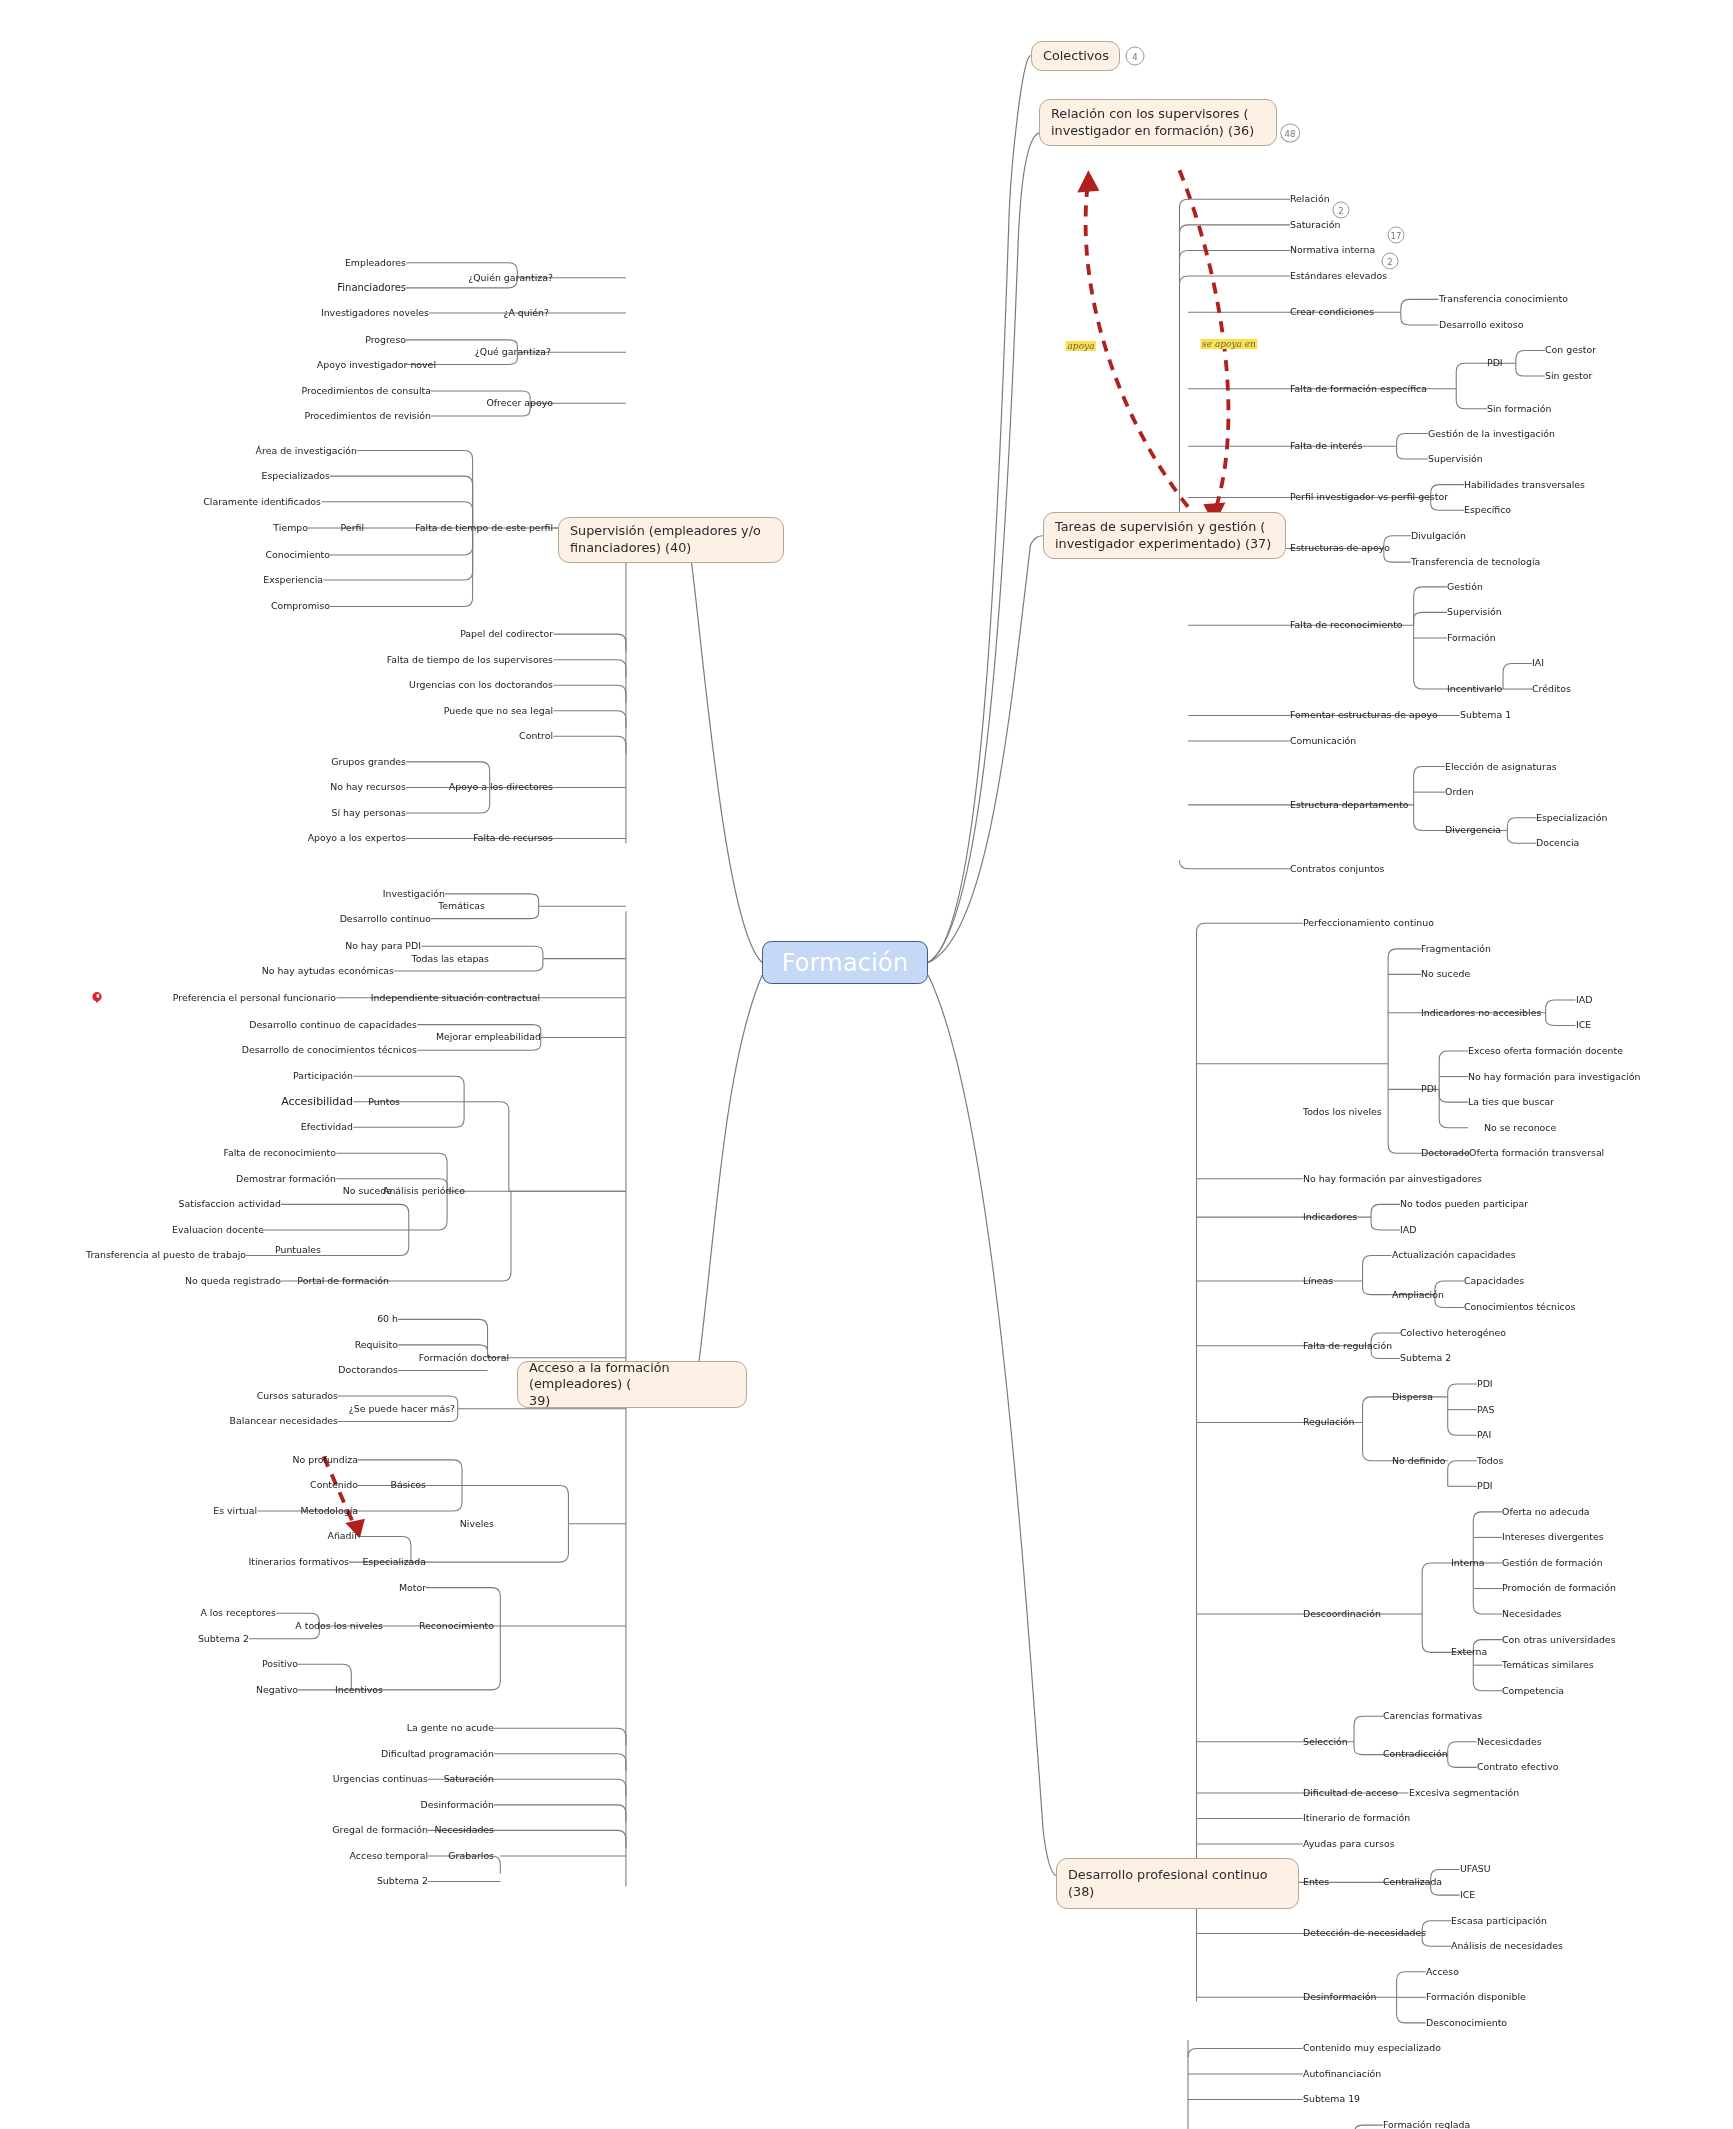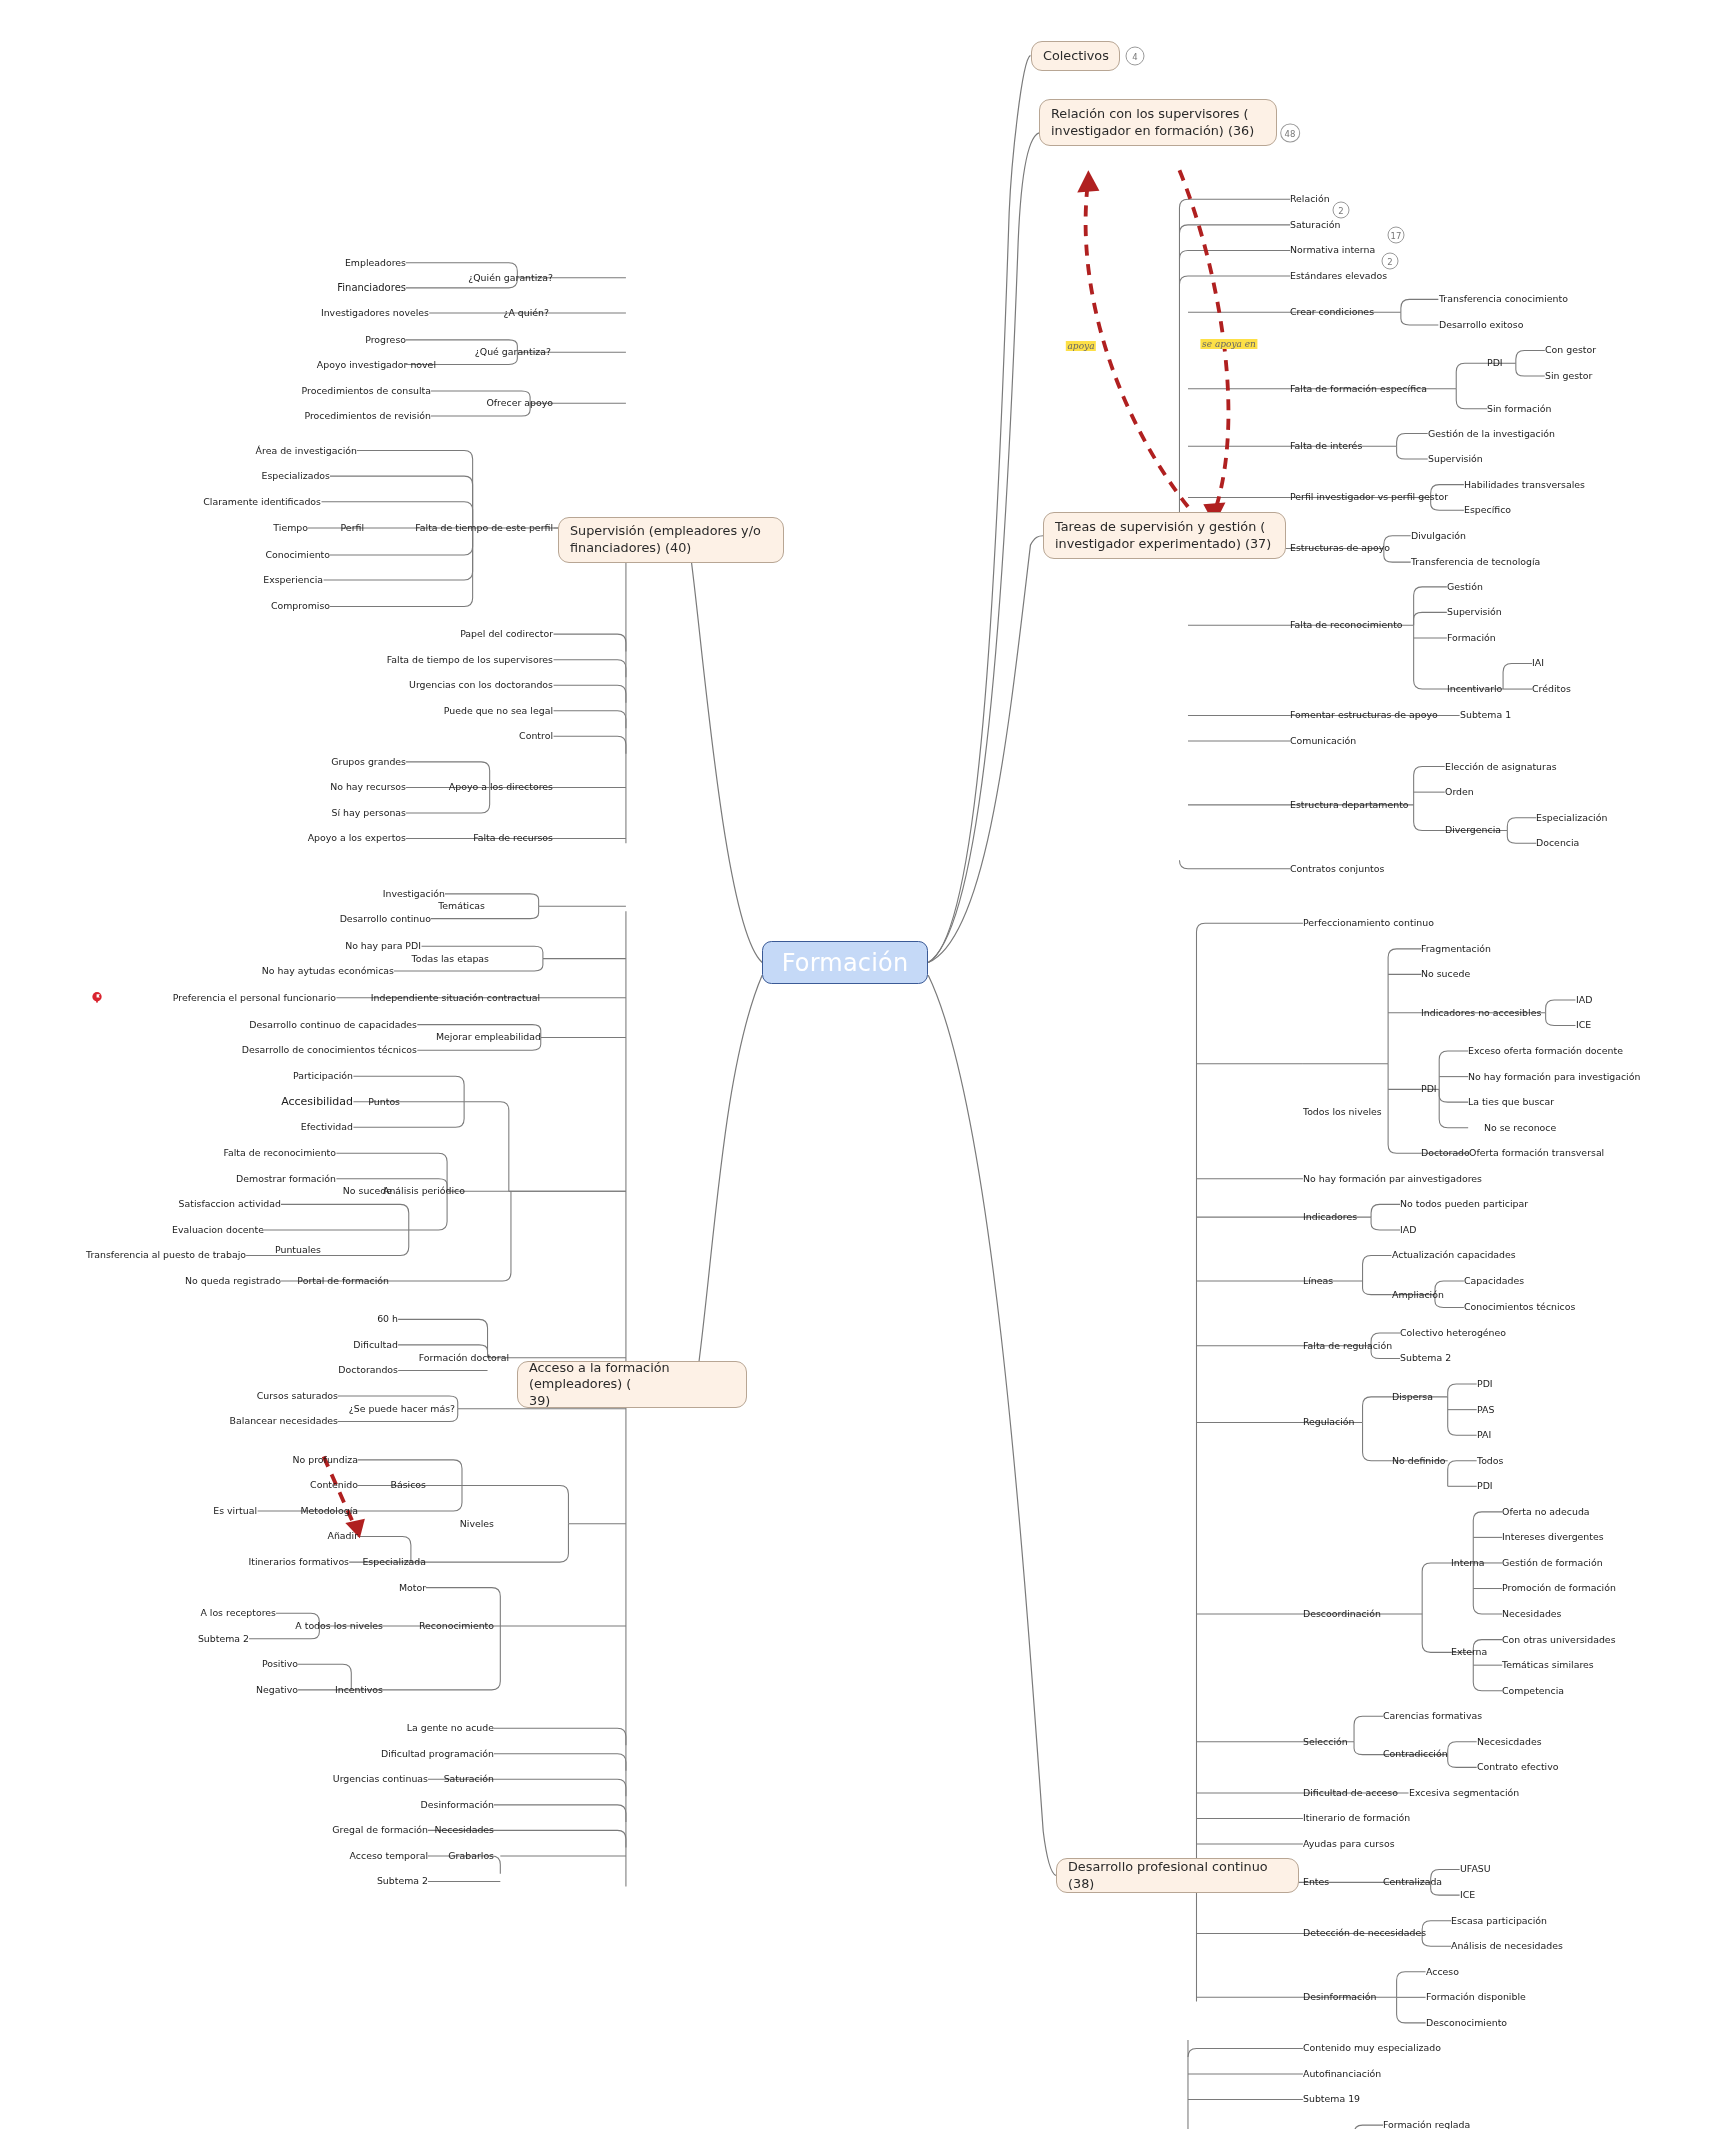--- a/index.html
+++ b/index.html
@@ -398,21 +398,21 @@
   <div class="pill" style="left:558px; top:517px; width:226px; height:46px;">
     <span>Supervisión (empleadores y/o
 financiadores) (40)</span>
   </div>
 
   <div class="pill" style="left:517px; top:1361px; width:230px; height:47px;">
     <span>Acceso a la formación (empleadores) (
 39)</span>
   </div>
 
-  <div class="pill" style="left:1056px; top:1858px; width:243px; height:35px;">
+  <div class="pill" style="left:1056px; top:1858px; width:243px; height:51px;">
     <span>Desarrollo profesional continuo (38)</span>
   </div>
 
   <div class="badge" style="left:1341px; top:210px; width:17px; height:17px;">
     <span>2</span>
   </div>
   <div class="badge" style="left:1396px; top:235px; width:17px; height:17px;">
     <span>17</span>
   </div>
   <div class="badge" style="left:1390px; top:261px; width:17px; height:17px;">
@@ -485,21 +485,21 @@
       <div class="node rt" style="font-size: 9.4px; top: 1179px; right: 1397px;">Demostrar formación</div>
       <div class="node rt" style="font-size: 9.4px; top: 1191px; right: 1341px;">No sucede</div>
       <div class="node rt" style="font-size: 9.4px; top: 1191px; right: 1268px;">Análisis periódico</div>
       <div class="node rt" style="font-size: 9.4px; top: 1204px; right: 1452px;">Satisfaccion actividad</div>
       <div class="node rt" style="font-size: 9.4px; top: 1230px; right: 1469px;">Evaluacion docente</div>
       <div class="node rt" style="font-size: 9.4px; top: 1230px; right: 1412px; margin-top: 20px;">Puntuales</div>
       <div class="node rt" style="font-size: 9.4px; top: 1255px; right: 1487px;">Transferencia al puesto de trabajo</div>
       <div class="node rt" style="font-size: 9.4px; top: 1281px; right: 1452px;">No queda registrado</div>
       <div class="node rt" style="font-size: 9.4px; top: 1281px; right: 1344px;">Portal de formación</div>
       <div class="node rt" style="font-size: 9.4px; top: 1319px; right: 1335px;">60 h</div>
-      <div class="node rt" style="font-size: 9.4px; top: 1345px; right: 1335px;">Dificultad</div>
+      <div class="node rt" style="font-size: 9.4px; top: 1345px; right: 1335px;">Requisito</div>
       <div class="node rt" style="font-size: 9.4px; top: 1370px; right: 1335px;">Doctorandos</div>
       <div class="node rt" style="font-size: 9.4px; top: 1358px; right: 1224px;">Formación doctoral</div>
       <div class="node rt" style="font-size: 9.4px; top: 1396px; right: 1395px;">Cursos saturados</div>
       <div class="node rt" style="font-size: 9.4px; top: 1421px; right: 1395px;">Balancear necesidades</div>
       <div class="node rt" style="font-size: 9.4px; top: 1409px; right: 1278px;">¿Se puede hacer más?</div>
       <div class="node rt" style="font-size: 9.4px; top: 1460px; right: 1375px;">No profundiza</div>
       <div class="node rt" style="font-size: 9.4px; top: 1485px; right: 1375px;">Contenido</div>
       <div class="node rt" style="font-size: 9.4px; top: 1485px; right: 1307px;">Básicos</div>
       <div class="node rt" style="font-size: 9.4px; top: 1511px; right: 1476px;">Es virtual</div>
       <div class="node rt" style="font-size: 9.4px; top: 1511px; right: 1375px;">Metodología</div>

